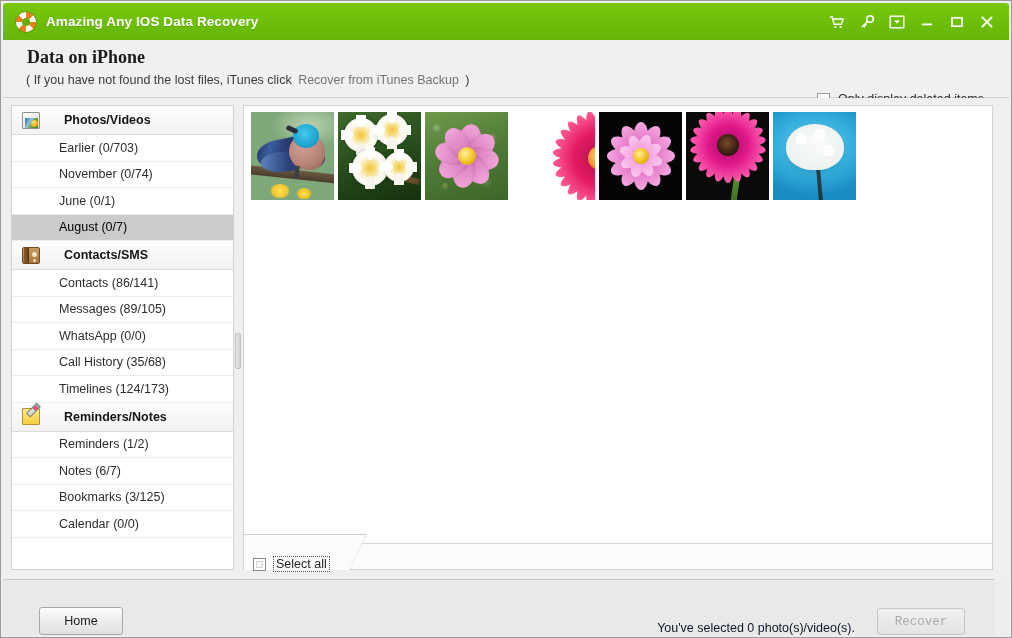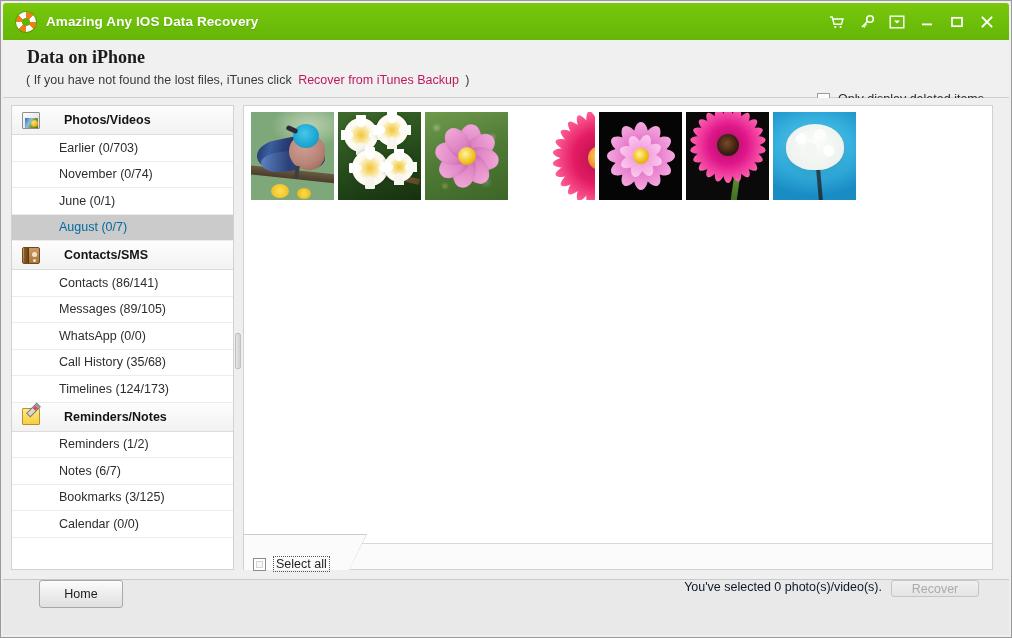--- a/index.html
+++ b/index.html
@@ -66,21 +66,21 @@
   .header-title {
     position: absolute; left: 24px; top: 7px;
     font-family: "Liberation Serif", serif;
     font-size: 18px; font-weight: bold; color: #1b1b1b;
   }
   .header-sub {
     position: absolute; left: 23px; top: 33px;
     font-size: 12.5px; color: #3a3a3a; white-space: nowrap;
   }
   .header-sub .link {
-    color: #be185d; cursor: pointer; margin: 0 3px;
+    color: #737373; cursor: pointer; margin: 0 3px;
   }
   .only-deleted {
     position: absolute; right: 25px; top: 59px;
     transform: translateY(-50%);
     display: flex; align-items: center; gap: 8px;
     font-size: 12.5px; color: #2b2b2b; cursor: pointer;
   }
   .cbx {
     width: 13px; height: 13px; flex: none;
     border: 1px solid #9a9a9a; background: #fdfdfd;
@@ -156,21 +156,21 @@
     border: 1px solid #7a7a7a;
   }
 
   .sitem {
     height: 26.5px; display: flex; align-items: center;
     padding-left: 47px; font-size: 12.5px; color: #2d2d2d;
     border-bottom: 1px solid #ececec;
     cursor: pointer;
   }
   .sitem.selected {
-    background: #cbcbcb; color: #0369a1; font-weight: normal;
+    background: #cbcbcb; color: #000000; font-weight: normal;
   }
 
   .splitter {
     position: absolute; left: 232px; top: 235px; width: 6px; height: 36px;
     background: linear-gradient(to right,#e6e6e6,#d0d0d0);
     border: 1px solid #c0c0c0; border-radius: 2px;
   }
 
   
   .content {
@@ -424,45 +424,46 @@
     width: 13px; height: 13px;
     border: 1px solid #8c8c8c; background: #f7f7f7;
     box-shadow: inset 0 0 0 2px #ffffff, inset 0 0 0 3px #d4d4d4;
   }
   .selall .txt {
     border: 1px dotted #555555; padding: 0 2px; line-height: 14px;
   }
 
   
   .footer {
-    position: absolute; left: 2px; right: 2px; bottom: 2px; height: 56px;
+    position: absolute; left: 2px; right: 16px; bottom: 2px; height: 56px;
     background: #e9e9e9;
     border-top: 1px solid #c8c8c8;
-    display: flex; align-items: flex-start;
+    display: flex; align-items: flex-end;
   }
   .btn {
     font-family: "Liberation Sans", sans-serif;
     font-size: 12.5px; color: #1c1c1c;
     background: linear-gradient(to bottom,#fcfcfc,#ececec 52%,#e0e0e0);
     border: 1px solid #a8a8a8; border-radius: 3px;
     cursor: pointer;
   }
   .btn-home {
     margin-left: 36px; width: 84px; height: 28px;
   }
   .status {
     margin-left: auto; font-size: 12.5px; color: #0f172a;
   }
   .btn-recover {
-    margin-left: 9px; margin-right: 30px;
-    width: 88px; height: 17px;
+    margin-left: 22px; margin-right: 30px;
+    width: 88px; height: 27px;
     color: #ababab;
     background: linear-gradient(to bottom,#f0f0f0,#e4e4e4);
     border: 1px solid #c4c4c4;
     cursor: default;
+    font-family: Liberation Mono, monospace;
   }
 </style>
 </head>
 <body>
 
 <div class="app-window">
 
   <div class="titlebar">
     <div class="app-icon">
       <div class="ring"></div>

